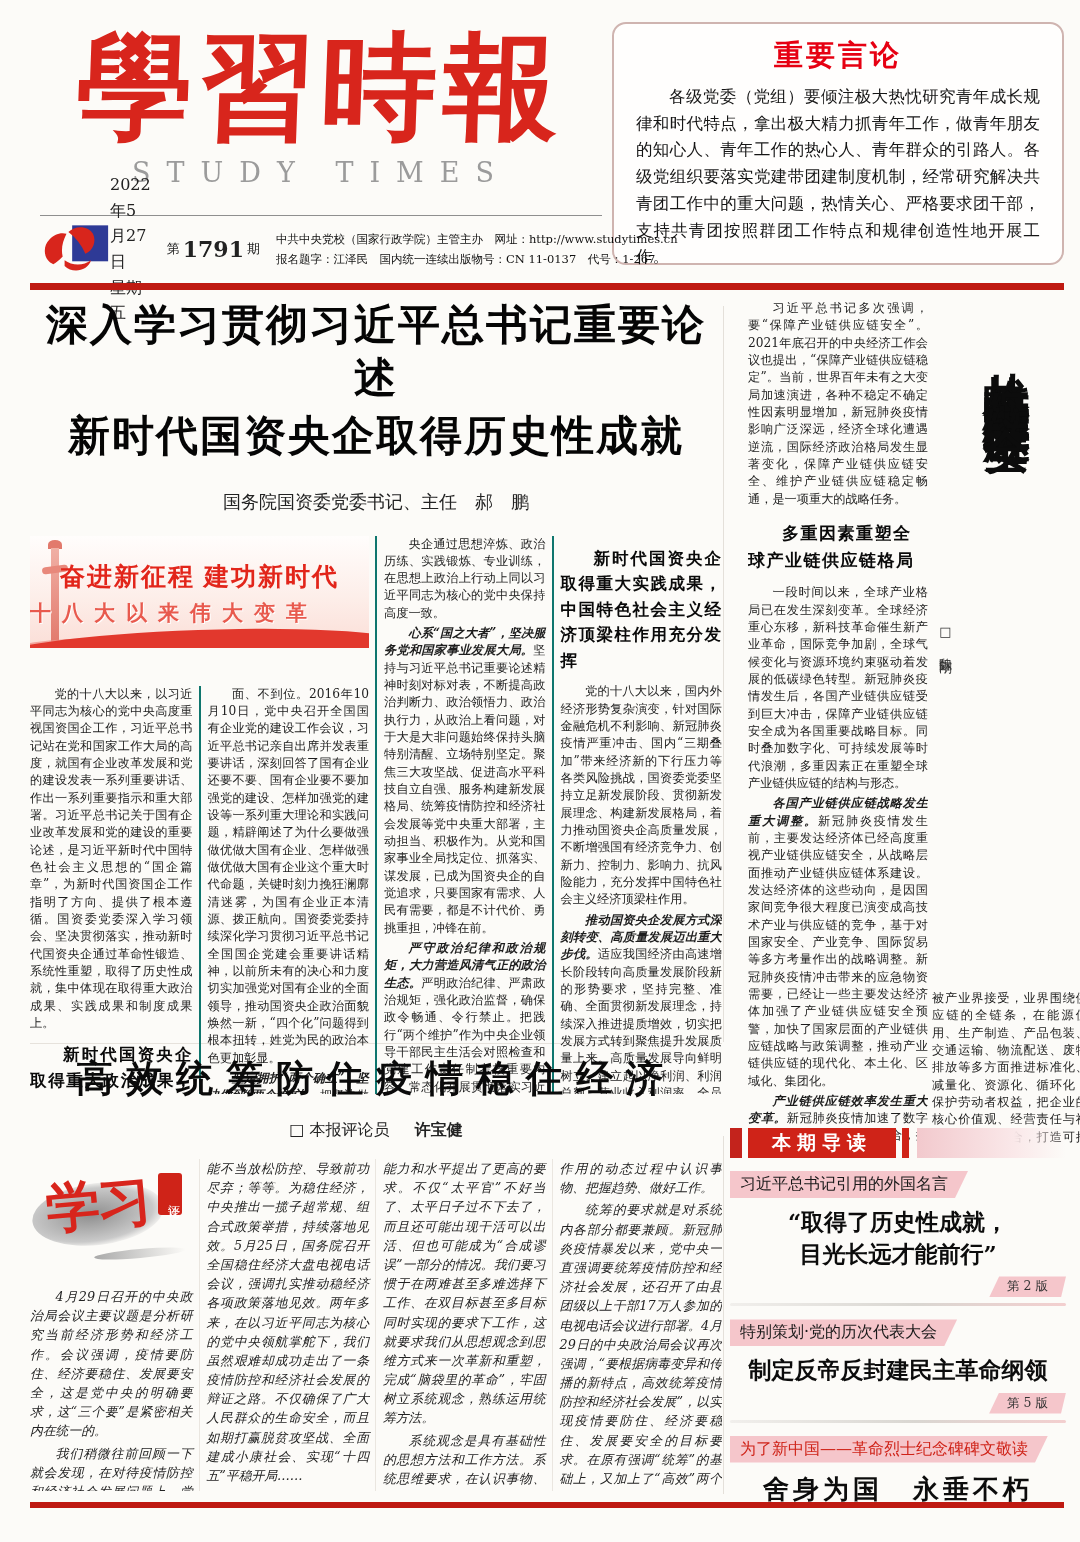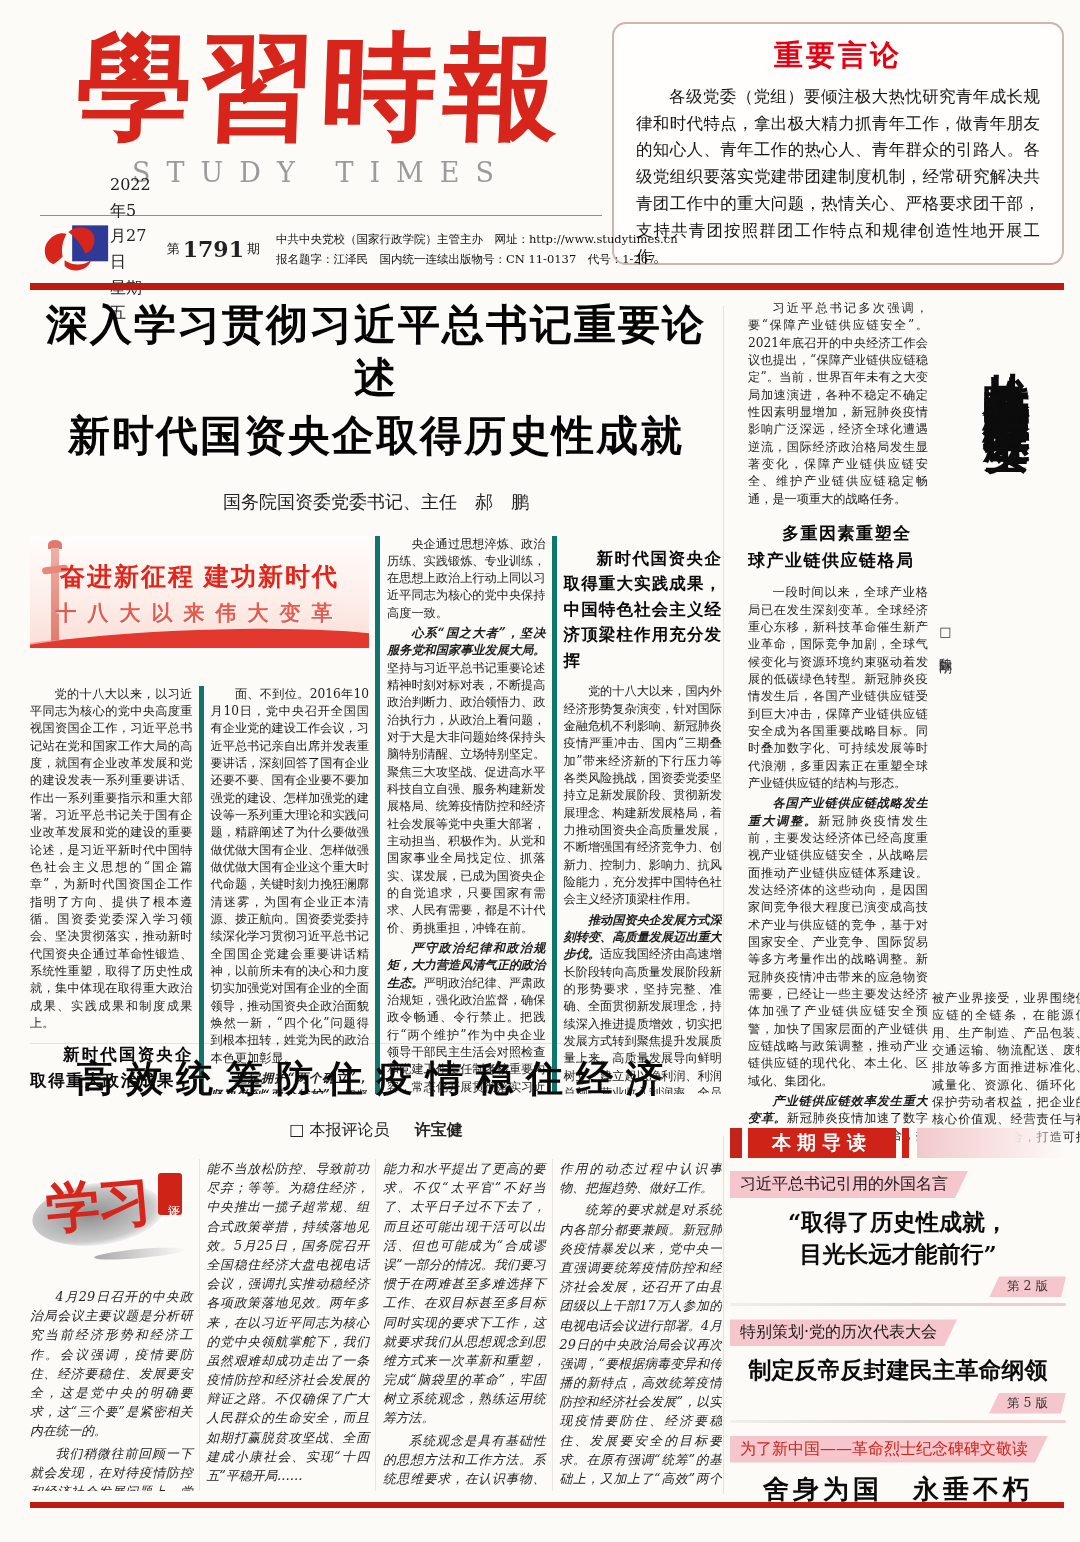--- a/index.html
+++ b/index.html
@@ -41,23 +41,23 @@
   .cols { margin-top:22px; display:grid; grid-template-columns:repeat(4,1fr); column-gap:14px; height:558px; overflow:hidden; }
   .banner { grid-area:1/1/2/3; height:112px; margin-bottom:12px; position:relative; overflow:hidden;
             background:linear-gradient(180deg,#fffdfc 0%,#fdeee9 55%,#fbded7 100%); }
   .banner .wave1 { position:absolute; left:-12%; bottom:-26px; width:124%; height:44px; background:#e2382d; border-radius:50%; transform:rotate(-2deg); }
   .banner .wave2 { position:absolute; left:-8%; bottom:-34px; width:124%; height:44px; background:#f09187; border-radius:50%; transform:rotate(2deg); opacity:.75; }
   .pillar { position:absolute; left:12px; top:4px; width:26px; height:104px; }
   .pillar .shaft { position:absolute; left:9px; top:8px; width:8px; height:96px; background:linear-gradient(#f0b0a5,#e2796c); }
   .pillar .wing { position:absolute; left:0; top:26px; width:26px; height:7px; background:#e8887b; border-radius:4px; transform:rotate(-8deg); }
   .pillar .cap { position:absolute; left:6px; top:0; width:14px; height:9px; background:#e2796c; border-radius:50% 50% 0 0; }
   .b-line1 { position:relative; margin-top:24px; text-align:center; color:#e2251a; font-weight:900; font-size:25px; letter-spacing:2px; font-family:"Liberation Sans","DejaVu Sans",sans-serif; }
-  .b-line2 { position:relative; margin-top:6px; text-align:center; color:#e85a4e; font-weight:800; font-size:21px; letter-spacing:11px; text-shadow:1px 1px 0 #fff; font-family:"Liberation Sans","DejaVu Sans",sans-serif; }
+  .b-line2 { position:relative; margin-top:6px; color:#e85a4e; font-weight:800; font-size:21px; letter-spacing:11px; text-shadow:1px 1px 0 #fff; font-family:"Liberation Sans","DejaVu Sans",sans-serif; }
   .c1 { grid-area:2/1/3/2; } .c2 { grid-area:2/2/3/3; } .c3 { grid-area:1/3/3/4; } .c4 { grid-area:1/4/3/5; }
-  .c2,.c3,.c4 { border-left:5px solid #0f766e; margin-left:-8px; padding-left:7px; }
+  .c2,.c3,.c4 { border-left:2px solid #0f766e; margin-left:-8px; padding-left:7px; }
   .bt { font-size:12.2px; line-height:1.42; text-align:justify; text-indent:2em; color:#1d1d1d; }
   .bt + .bt { margin-top:3px; }
   .lede { font-weight:700; font-style:italic; }
   .sh { font-family:"Liberation Sans","DejaVu Sans",sans-serif; font-size:16.5px; font-weight:800; line-height:1.55; text-indent:2em; text-align:justify; letter-spacing:1px; margin:10px 0; color:#0a0a0a; }
 
   
   .supply { position:absolute; left:748px; top:300px; width:340px; height:845px; }
   .s-colA { position:absolute; left:0; top:0; width:180px; height:845px; overflow:hidden; }
   .s-sh { font-size:17px; font-weight:800; line-height:1.6; text-indent:2em; letter-spacing:1.5px; margin:12px 0 10px; color:#0a0a0a; }
   .s-title { position:absolute; left:228px; top:34px; height:716px; writing-mode:vertical-rl; font-size:47px; font-weight:700; letter-spacing:4px; color:#0c0c0c; }

